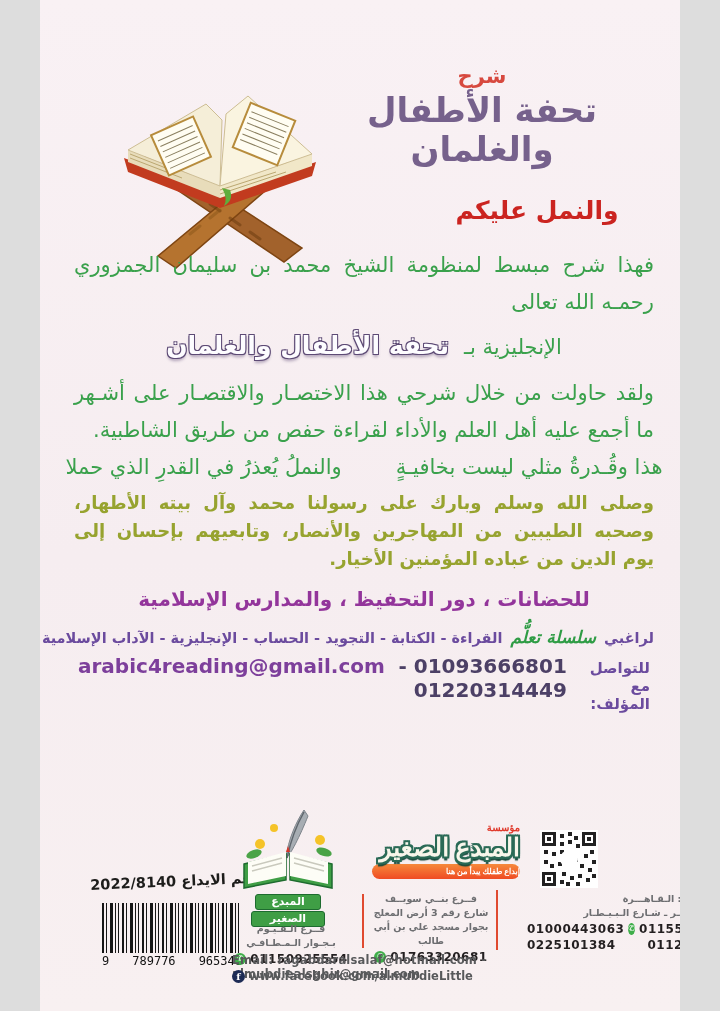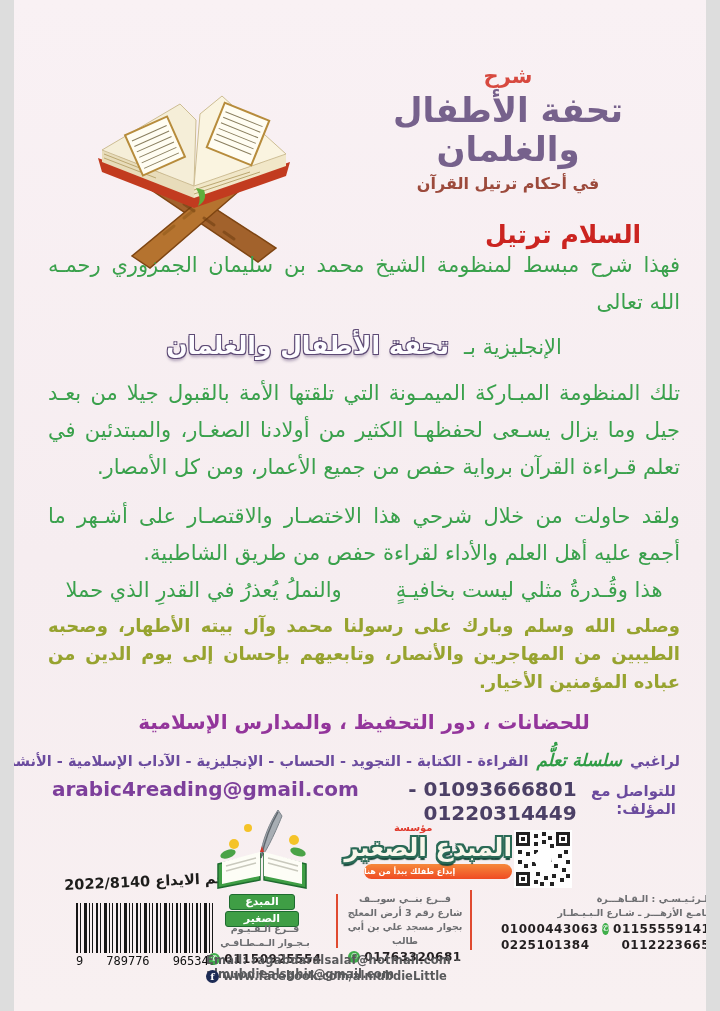--- a/index.html
+++ b/index.html
@@ -1,18 +1,18 @@
 <!DOCTYPE html>
 <html lang="ar"><head>
 <meta charset="utf-8">
 <style>
   * { margin:0; padding:0; box-sizing:border-box; }
   html,body { background:#ddd; }
   .page {
-    position:relative; width:692px; height:1011px; margin:0 auto;
+    position:relative; width:640px; height:1011px; margin:0 auto;
     background:linear-gradient(180deg,#f9f1f4 0%, #f6edf0 55%, #f8f0f1 100%);
     font-family:"DejaVu Sans", sans-serif;
     overflow:hidden;
   }
   
   .quran-wrap { position:absolute; left:40px; top:66px; width:258px; height:204px; }
   .header { position:absolute; top:64px; right:24px; width:348px; text-align:center; }
   .sharh { font-size:21px; font-weight:bold; color:#d7493f; }
   .title { font-size:34px; font-weight:bold; color:#76618c; margin-top:3px; line-height:1.15; }
   .subtitle { font-size:16px; font-weight:bold; color:#9c4a3c; margin-top:5px; }
@@ -61,21 +61,21 @@
   .cairo { left:487px; top:892px; width:246px; text-align:right; }
   .phone-row { display:flex; direction:ltr; justify-content:center; align-items:center; gap:4px; margin-top:2px; }
   .pnum { color:#231f20; font-weight:bold; font-size:12px; letter-spacing:.5px; }
   .wa-icon { width:12px; height:12px; background:#3fae4a; border-radius:50%; color:#fff; font-size:8px;
              line-height:12px; text-align:center; display:inline-block; }
   .cairo .phone-row { justify-content:flex-start; }
   .admin { color:#e03226; font-size:15px; font-weight:bold; margin-left:2px; }
   .vdiv { position:absolute; width:2px; background:#e04a30; }
   .d1 { left:322px; top:894px; height:54px; }
   .d2 { left:456px; top:890px; height:60px; }
-  .org-logo { position:absolute; left:350px; top:822px; width:148px; text-align:left; }
+  .org-logo { position:absolute; left:332px; top:822px; width:148px; text-align:right;font-family:Liberation Serif, serif; }
   .org-small { color:#e0392b; font-size:10px; font-weight:bold; direction:rtl; padding-left:30px; }
   .org-name { font-size:25px; font-weight:bold; direction:rtl; white-space:nowrap; color:#f8f6ea;
     text-shadow:-2px -2px 0 #2a6a56, 2px -2px 0 #2a6a56, -2px 2px 0 #2a6a56, 2px 2px 0 #2a6a56,
                 -2px 0 0 #2a6a56, 2px 0 0 #2a6a56, 0 -2px 0 #2a6a56, 0 2px 0 #2a6a56, 0 4px 1px #17483a; }
   .org-ribbon { margin-top:2px; height:15px; background:linear-gradient(180deg,#f6893b,#ef4b23);
     border-radius:8px; color:#fff; font-weight:bold; font-size:8px; line-height:15px; direction:rtl; }
   .qr { position:absolute; left:500px; top:830px; }
   .email-line { position:absolute; left:192px; top:953px; width:440px; font-size:11.5px; font-weight:bold;
                 color:#58595b; letter-spacing:.2px; }
   .fb-line { position:absolute; left:192px; top:969px; display:flex; align-items:center; gap:4px; }
@@ -116,31 +116,29 @@
         <path d="M164,52 h40 M164,58 h40 M164,64 h40 M164,70 h40 M164,76 h40 M164,82 h40"></path>
       </g>
 
       <path d="M142,122 q6,10 2,18 q10,-6 6,-16 z" fill="#5fae3c"></path>
     </svg>
   </div>
 
   <div class="header">
     <div class="sharh">شرح</div>
     <div class="title" dir="rtl">تحفة الأطفال والغلمان</div>
-    <div class="subtitle" dir="rtl">في أحكام ترتيل القرآن</div>
-    <div class="greeting" dir="rtl">السلام ترتيل</div>
+    <div class="greeting" dir="rtl">والنمل عليكم</div>
   </div>
 
   <div class="content">
     <p class="g p2">فهذا شرح مبسط لمنظومة الشيخ محمد بن سليمان الجمزوري رحمـه الله تعالى</p>
     <p class="p2b">
       <span>الإنجليزية بـ</span>
       <span class="deco-title">تحفة الأطفال والغلمان</span>
     </p>
-    <p class="g just p3">تلك المنظومة المبـاركة الميمـونة التي تلقتها الأمة بالقبول جيلا من بعـد جيل وما يزال يسـعى لحفظهـا الكثير من أولادنا الصغـار، والمبتدئين في تعلم قـراءة القرآن برواية حفص من جميع الأعمار، ومن كل الأمصار.</p>
     <p class="g just p4">ولقد حاولت من خلال شرحي هذا الاختصـار والاقتصـار على أشـهر ما أجمع عليه أهل العلم والأداء لقراءة حفص من طريق الشاطبية.</p>
     <div class="verse">
       <span>هذا وقُـدرةُ مثلي ليست بخافيـةٍ</span>
       <span>والنملُ يُعذرُ في القدرِ الذي حملا</span>
     </div>
     <p class="salawat">وصلى الله وسلم وبارك على رسولنا محمد وآل بيته الأطهار، وصحبه الطيبين من المهاجرين والأنصار، وتابعيهم بإحسان إلى يوم الدين من عباده المؤمنين الأخيار.</p>
     <p class="audience">للحضانات ، دور التحفيظ ، والمدارس الإسلامية</p>
     <p class="contact1">
       <span>لراغبي</span>
       <span class="series-logo">سلسلة تعلُّم</span>

